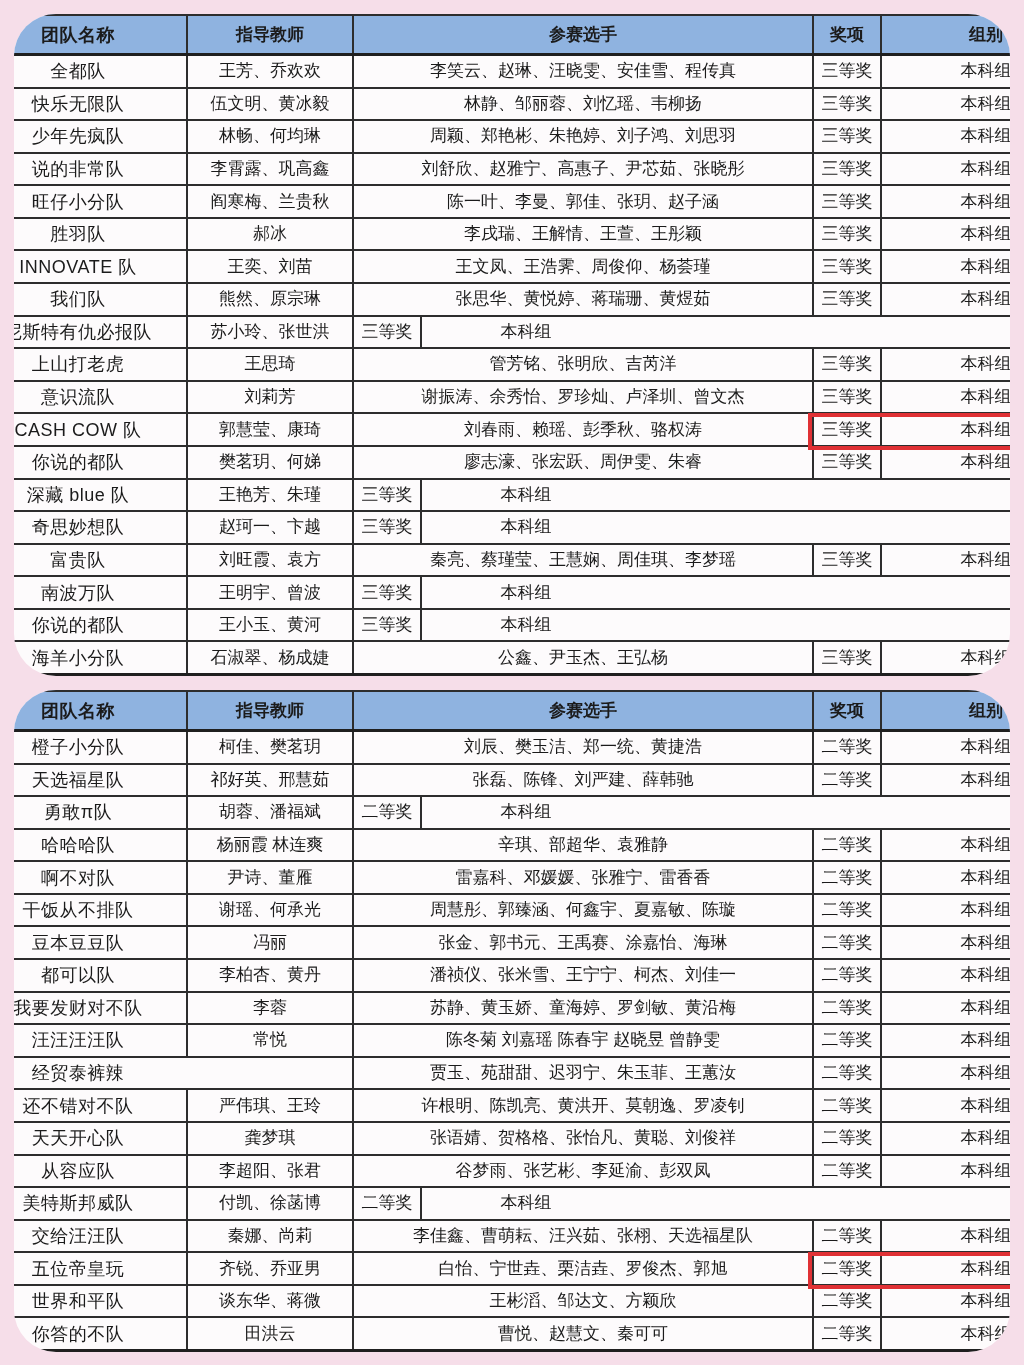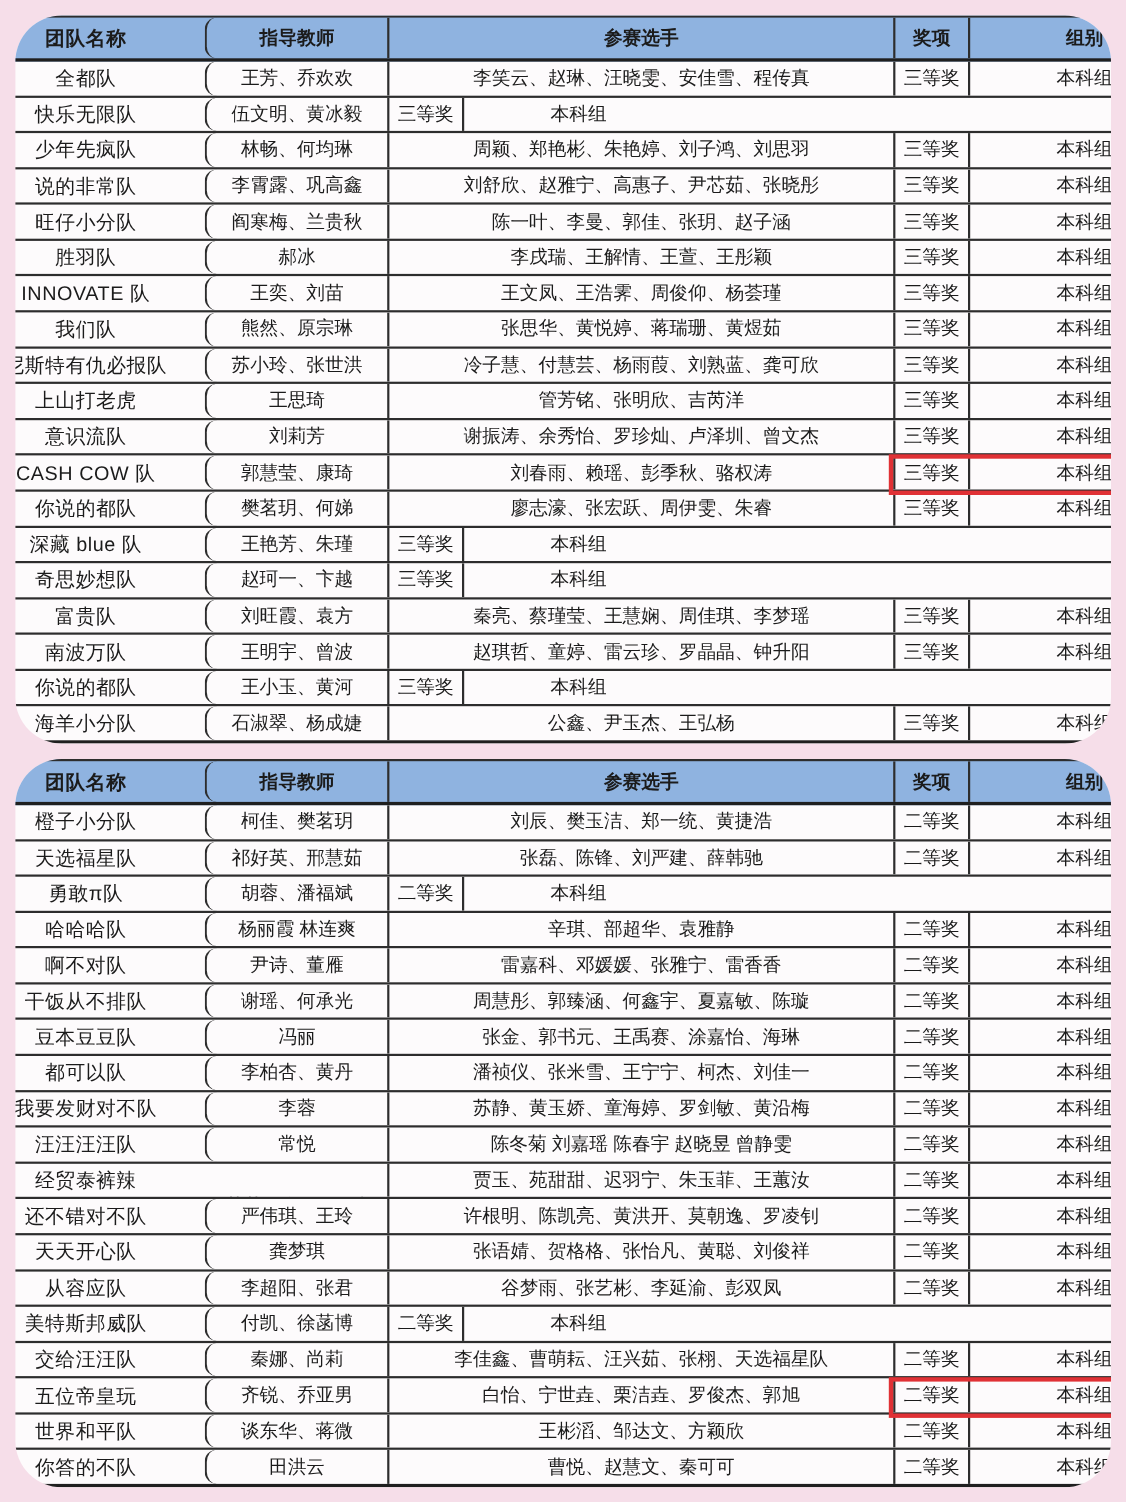--- a/index.html
+++ b/index.html
@@ -41,21 +41,21 @@
     border-bottom:3px solid #1f1f1f;
     font-weight:bold; font-size:19px;
   }
   .row.last{border-bottom:3px solid #1f1f1f;}
   .cell{
     display:flex; align-items:center; justify-content:center;
     white-space:nowrap; font-size:17px; line-height:20px;
   }
   .cell + .cell{border-left:2px solid var(--line);}
   .c-team{width:216px; font-size:18px; letter-spacing:.5px;}
-  .c-teach{width:166px;border-radius:11px;}
+  .c-teach{width:166px;}
   .c-play{width:460px;}
   .c-award{width:68px;}
   .c-group{width:210px;}
   .two-line{flex-direction:row; justify-content:space-between; padding-top:3px;margin-top:36px;}
   .two-line .l2{margin-top:1px;}
   .red-box{
     position:absolute; left:794px; width:296px;
     border:4px solid var(--highlight);
     z-index:5; pointer-events:none; display:none;
   }
@@ -77,20 +77,21 @@
     <div class="cell c-team">全都队</div>
     <div class="cell c-teach">王芳、乔欢欢</div>
     <div class="cell c-play">李笑云、赵琳、汪晓雯、安佳雪、程传真</div>
     <div class="cell c-award">三等奖</div>
     <div class="cell c-group">本科组</div>
   </div>
 
   <div class="row">
     <div class="cell c-team">快乐无限队</div>
     <div class="cell c-teach">伍文明、黄冰毅</div>
+    <div class="cell c-play">林静、邹丽蓉、刘忆瑶、韦柳扬</div>
     <div class="cell c-award">三等奖</div>
     <div class="cell c-group">本科组</div>
   </div>
 
   <div class="row">
     <div class="cell c-team">少年先疯队</div>
     <div class="cell c-teach">林畅、何均琳</div>
     <div class="cell c-play">周颖、郑艳彬、朱艳婷、刘子鸿、刘思羽</div>
     <div class="cell c-award">三等奖</div>
     <div class="cell c-group">本科组</div>
@@ -132,21 +133,20 @@
     <div class="cell c-team">我们队</div>
     <div class="cell c-teach">熊然、原宗琳</div>
     <div class="cell c-play">张思华、黄悦婷、蒋瑞珊、黄煜茹</div>
     <div class="cell c-award">三等奖</div>
     <div class="cell c-group">本科组</div>
   </div>
 
   <div class="row">
     <div class="cell c-team">尼斯特有仇必报队</div>
     <div class="cell c-teach">苏小玲、张世洪</div>
-    <div class="cell c-play">冷子慧、付慧芸、杨雨葭、刘熟蓝、龚可欣</div>
     <div class="cell c-award">三等奖</div>
     <div class="cell c-group">本科组</div>
   </div>
 
   <div class="row">
     <div class="cell c-team">上山打老虎</div>
     <div class="cell c-teach">王思琦</div>
     <div class="cell c-play">管芳铭、张明欣、吉芮洋</div>
     <div class="cell c-award">三等奖</div>
     <div class="cell c-group">本科组</div>
@@ -194,21 +194,20 @@
     <div class="cell c-team">富贵队</div>
     <div class="cell c-teach">刘旺霞、袁方</div>
     <div class="cell c-play">秦亮、蔡瑾莹、王慧娴、周佳琪、李梦瑶</div>
     <div class="cell c-award">三等奖</div>
     <div class="cell c-group">本科组</div>
   </div>
 
   <div class="row">
     <div class="cell c-team">南波万队</div>
     <div class="cell c-teach">王明宇、曾波</div>
-    <div class="cell c-play">赵琪哲、童婷、雷云珍、罗晶晶、钟升阳</div>
     <div class="cell c-award">三等奖</div>
     <div class="cell c-group">本科组</div>
   </div>
 
   <div class="row">
     <div class="cell c-team">你说的都队</div>
     <div class="cell c-teach">王小玉、黄河</div>
     <div class="cell c-award">三等奖</div>
     <div class="cell c-group">本科组</div>
   </div>

